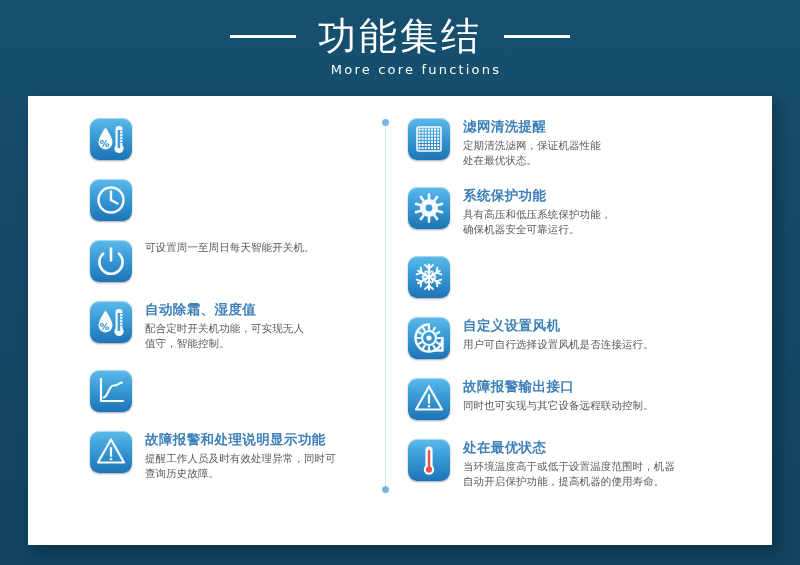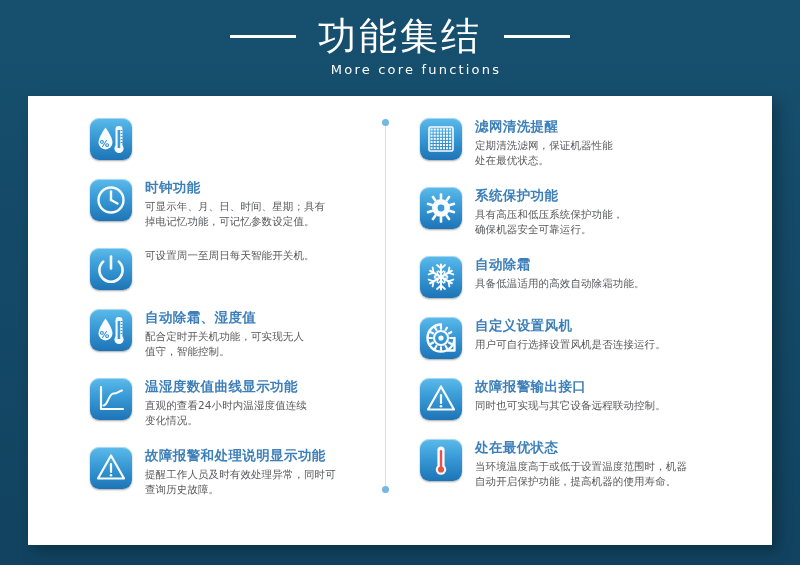--- a/index.html
+++ b/index.html
@@ -93,21 +93,21 @@
   }
   .divider .dot.top { top: -3px; }
   .divider .dot.bottom { bottom: -3px; }
 
   .column {
     position: absolute;
     top: 22px;
     width: 300px;
   }
   .column.left  { left: 62px; }
-  .column.right { left: 392px; width: 320px; }
+  .column.right { left: 380px; width: 320px; }
 
   .feature {
     display: flex;
     align-items: flex-start;
     margin-bottom: 19px;
   }
   .feature .icon-box {
     flex: 0 0 auto;
     width: 42px;
     height: 42px;
@@ -185,25 +185,20 @@
           </div>
         </div>
         <div class="feature">
           <div class="icon-box">
             <svg viewBox="0 0 42 42">
         <circle cx="21" cy="21" r="12.5" fill="none" stroke="rgba(255,255,255,0.97)" stroke-width="2.4"></circle>
         <line x1="21" y1="21" x2="21" y2="12.5" stroke="rgba(255,255,255,0.97)" stroke-width="2.4" stroke-linecap="round"></line>
         <line x1="21" y1="21" x2="27.5" y2="24.5" stroke="rgba(255,255,255,0.97)" stroke-width="2.4" stroke-linecap="round"></line>
       </svg>
           </div>
-          <div class="text-wrap">
-            <div class="f-title">时钟功能</div>
-            <div class="f-desc">可显示年、月、日、时间、星期；具有
-掉电记忆功能，可记忆参数设定值。</div>
-          </div>
         </div>
         <div class="feature">
           <div class="icon-box">
             <svg viewBox="0 0 42 42">
         <path d="M13.2 13.6 a11.6 11.6 0 1 0 15.6 0" fill="none" stroke="rgba(255,255,255,0.97)" stroke-width="2.6" stroke-linecap="round"></path>
         <line x1="21" y1="8.5" x2="21" y2="20.5" stroke="rgba(255,255,255,0.97)" stroke-width="2.6" stroke-linecap="round"></line>
       </svg>
           </div>
           <div class="text-wrap">
             <div class="f-desc">可设置周一至周日每天智能开关机。</div>
@@ -231,25 +226,20 @@
             <div class="f-desc">配合定时开关机功能，可实现无人
 值守，智能控制。</div>
           </div>
         </div>
         <div class="feature">
           <div class="icon-box">
             <svg viewBox="0 0 42 42">
         <polyline points="11,9 11,31 33,31" fill="none" stroke="rgba(255,255,255,0.97)" stroke-width="2.2" stroke-linecap="round" stroke-linejoin="round"></polyline>
         <path d="M13.5 27.5 C18 27.5 18.5 15.5 23.5 15.5 C27.5 15.5 28.5 13.2 32 12.6" fill="none" stroke="rgba(255,255,255,0.97)" stroke-width="2" stroke-linecap="round"></path>
       </svg>
-          </div>
-          <div class="text-wrap">
-            <div class="f-title">温湿度数值曲线显示功能</div>
-            <div class="f-desc">直观的查看24小时内温湿度值连续
-变化情况。</div>
           </div>
         </div>
         <div class="feature">
           <div class="icon-box">
             <svg viewBox="0 0 42 42">
         <path d="M21 8.5 L34 31.5 L8 31.5 Z" fill="none" stroke="rgba(255,255,255,0.97)" stroke-width="2.2" stroke-linejoin="round"></path>
         <line x1="21" y1="17" x2="21" y2="25" stroke="rgba(255,255,255,0.97)" stroke-width="2.2" stroke-linecap="round"></line>
         <circle cx="21" cy="28.3" r="1.3" fill="rgba(255,255,255,0.97)"></circle>
       </svg>
           </div>
@@ -385,24 +375,20 @@
         </g>
               <g transform="rotate(300 21 21)">
           <line x1="21" y1="21" x2="21" y2="8.5" stroke="rgba(255,255,255,0.97)" stroke-width="2.1" stroke-linecap="round"></line>
           <line x1="21" y1="12.5" x2="17" y2="9" stroke="rgba(255,255,255,0.97)" stroke-width="1.8" stroke-linecap="round"></line>
           <line x1="21" y1="12.5" x2="25" y2="9" stroke="rgba(255,255,255,0.97)" stroke-width="1.8" stroke-linecap="round"></line>
           <line x1="21" y1="17.5" x2="18.3" y2="15" stroke="rgba(255,255,255,0.97)" stroke-width="1.5" stroke-linecap="round"></line>
           <line x1="21" y1="17.5" x2="23.7" y2="15" stroke="rgba(255,255,255,0.97)" stroke-width="1.5" stroke-linecap="round"></line>
         </g>
             </svg>
           </div>
-          <div class="text-wrap">
-            <div class="f-title">自动除霜</div>
-            <div class="f-desc">具备低温适用的高效自动除霜功能。</div>
-          </div>
         </div>
         <div class="feature">
           <div class="icon-box">
             <svg viewBox="0 0 42 42">
         <path d="M21 7.5 a13.5 13.5 0 1 0 13.5 13.5 L34.5 33.5 L27 33.5" fill="none" stroke="rgba(255,255,255,0.97)" stroke-width="2.4" stroke-linejoin="round" stroke-linecap="round"></path>
         <rect x="19.9" y="8.2" width="2.2" height="4.6" rx="0.7" fill="rgba(255,255,255,0.97)" transform="rotate(0 21 21)"></rect>
               <rect x="19.9" y="8.2" width="2.2" height="4.6" rx="0.7" fill="rgba(255,255,255,0.97)" transform="rotate(30 21 21)"></rect>
               <rect x="19.9" y="8.2" width="2.2" height="4.6" rx="0.7" fill="rgba(255,255,255,0.97)" transform="rotate(60 21 21)"></rect>
               <rect x="19.9" y="8.2" width="2.2" height="4.6" rx="0.7" fill="rgba(255,255,255,0.97)" transform="rotate(90 21 21)"></rect>
               <rect x="19.9" y="8.2" width="2.2" height="4.6" rx="0.7" fill="rgba(255,255,255,0.97)" transform="rotate(120 21 21)"></rect>

